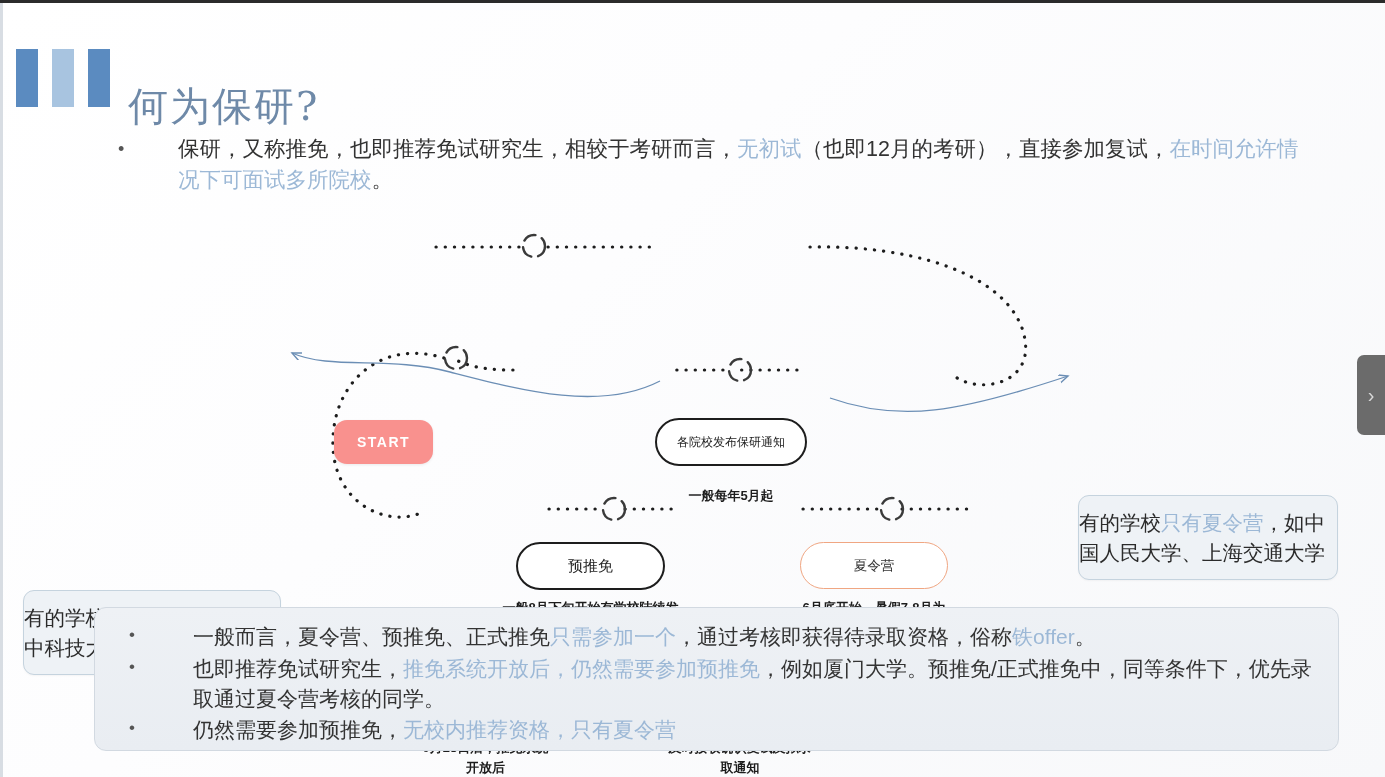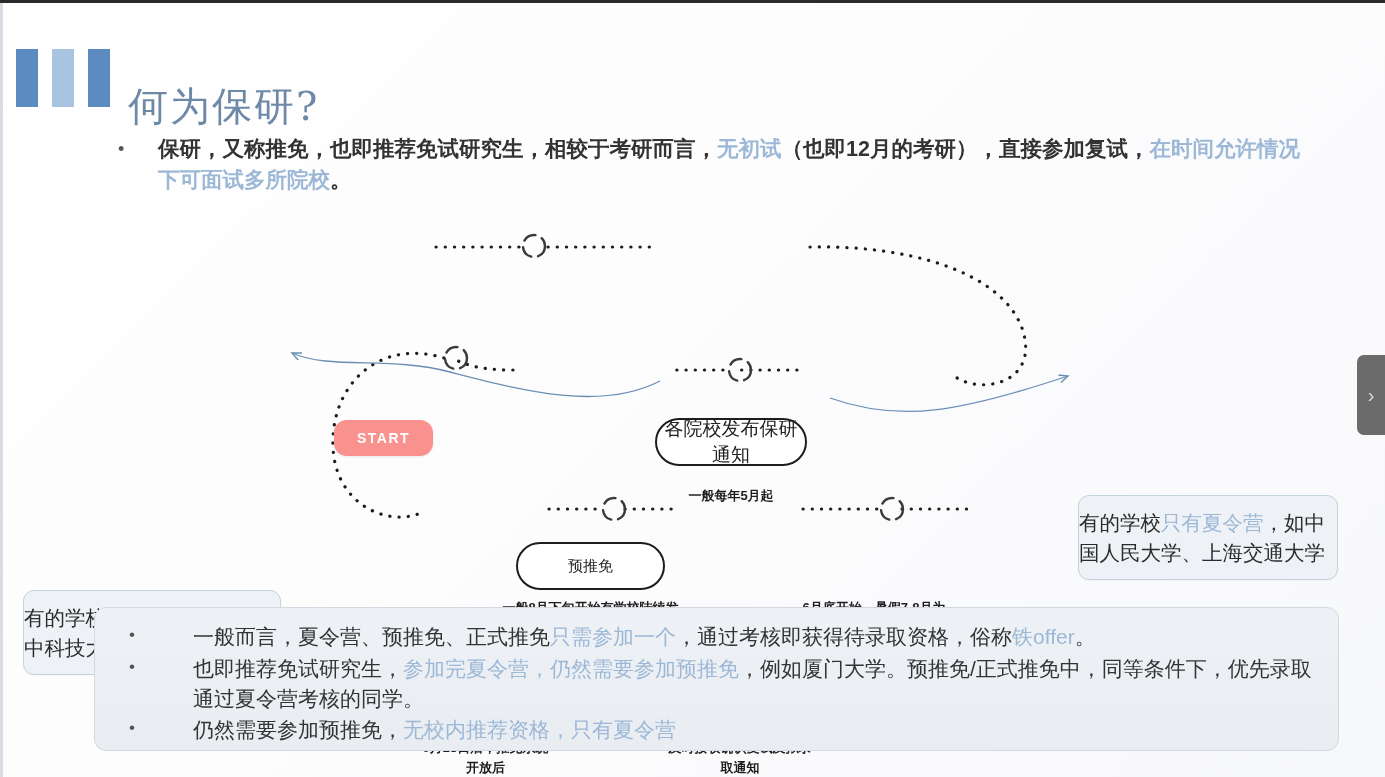--- a/index.html
+++ b/index.html
@@ -19,34 +19,34 @@
   .title{
     position:absolute;left:128px;top:44px;font-size:40px;color:#6e89a8;
     letter-spacing:2px;font-family:"DejaVu Serif","Liberation Serif",serif;
     text-shadow:0 1px 2px rgba(255,255,255,.9);
     margin-top:32px;
   }
 
   
   .topb{position:absolute;left:118px;top:131px;width:1200px;font-size:21.5px;line-height:1.45;color:#333;}
   .topb .dot{position:absolute;left:0;top:2px;font-size:18px;color:#555;}
-  .topb .txt{display:block;margin-left:40px;font-weight:bold;}
+  .topb .txt{display:block;margin-left:60px;}
   .hl{color:#9cb8d6;}
 
   
   #diagram{position:absolute;left:0;top:195px;width:1385px;height:400px;}
   #diagram svg{position:absolute;left:0;top:0;}
 
   .node{position:absolute;display:flex;align-items:center;justify-content:center;
         box-sizing:border-box;text-align:center;}
-  .n-start{left:334px;top:222px;width:99px;height:36px;background:#f9918e;color:#fff;
+  .n-start{left:334px;top:222px;width:99px;height:44px;background:#f9918e;color:#fff;
            font-size:14px;font-weight:bold;letter-spacing:1.5px;border-radius:13px;
            box-shadow:0 1px 3px rgba(0,0,0,.08);}
   .n-notice{left:655px;top:220px;width:152px;height:48px;background:#fff;border:2.4px solid #1d1d1d;
-            border-radius:24px;font-size:19px;color:#222;}
+            border-radius:24px;font-size:12px;color:#222;}
   .n-yutui{left:516px;top:344px;width:149px;height:48px;background:#fff;border:2.4px solid #1d1d1d;
            border-radius:24px;font-size:15px;color:#222;}
   .n-camp{left:800px;top:344px;width:148px;height:47px;background:#fff;border:1.9px solid #f0a682;
           border-radius:24px;font-size:13.5px;color:#333;}
   .n-formal{left:425px;top:485px;width:121px;height:44px;background:#fff;border:1.9px solid #ef8fae;
             border-radius:22px;font-size:13.5px;color:#333;}
   .n-admit{left:679px;top:484px;width:121px;height:46px;background:#fff;border:2.4px solid #1d1d1d;
            border-radius:23px;font-size:13.5px;color:#222;}
   .n-finish{left:970px;top:485px;width:96px;height:44px;background:#8fc2f5;color:#fff;
             font-size:14px;font-weight:bold;letter-spacing:1.2px;border-radius:13px;
@@ -133,20 +133,21 @@
       </defs>
       <g fill="none" stroke="#6b8eb5" stroke-width="1.3" marker-end="url(#ah)">
         <path d="M830 200 C 900 225, 960 214, 1068 178"></path>
         <path d="M660 183 C 600 214, 520 192, 450 174 C 390 158, 330 172, 292 155"></path>
       </g>
     </svg>
 
     <div class="node n-start">START</div>
     <div class="node n-notice">各院校发布保研通知</div>
     <div class="node n-yutui">预推免</div>
+    <div class="node n-camp">夏令营</div>
     <div class="node n-formal">正式推免复试</div>
     <div class="node n-admit">拟录取</div>
     <div class="node n-finish">FINISH</div>
 
     <div class="cap cap-notice">一般每年5月起</div>
     <div class="cap cap-yutui">一般8月下旬开始有学校陆续发布，9月上旬为报名高峰，面试截止到9月28日前，也即推免系统开放前</div>
     <div class="cap cap-camp">6月底开始，暑假7-8月为面试高峰</div>
     <div class="cap cap-formal">9月28日后，推免系统开放后</div>
     <div class="cap cap-admit">及时接收确认复试及拟录取通知</div>
 
@@ -155,21 +156,21 @@
     <div class="callout co-left"><span>有的学校</span><span class="hl">只有预推免</span><span>，如华中科技大学</span></div>
   </div>
 
   <div class="bottombox">
     <div class="brow">
       <span class="dot">•</span>
       <span class="txt"><span>一般而言，夏令营、预推免、正式推免</span><span class="hl">只需参加一个</span><span>，通过考核即获得待录取资格，俗称</span><span class="hl">铁offer</span><span>。</span></span>
     </div>
     <div class="brow">
       <span class="dot">•</span>
-      <span class="txt"><span>也即推荐免试研究生，</span><span class="hl">参加完夏令营，仍然需要参加预推免</span><span>，例如厦门大学。预推免/正式推免中，同等条件下，优先录取通过夏令营考核的同学。</span></span>
+      <span class="txt"><span>也即推荐免试研究生，</span><span class="hl">推免系统开放后，仍然需要参加预推免</span><span>，例如厦门大学。预推免/正式推免中，同等条件下，优先录取通过夏令营考核的同学。</span></span>
     </div>
     <div class="brow">
       <span class="dot">•</span>
       <span class="txt"><span>仍然需要参加预推免，</span><span class="hl">无校内推荐资格，只有夏令营</span></span>
     </div>
   </div>
 
   <div class="edgetab">
     <span>›</span>
   </div>

